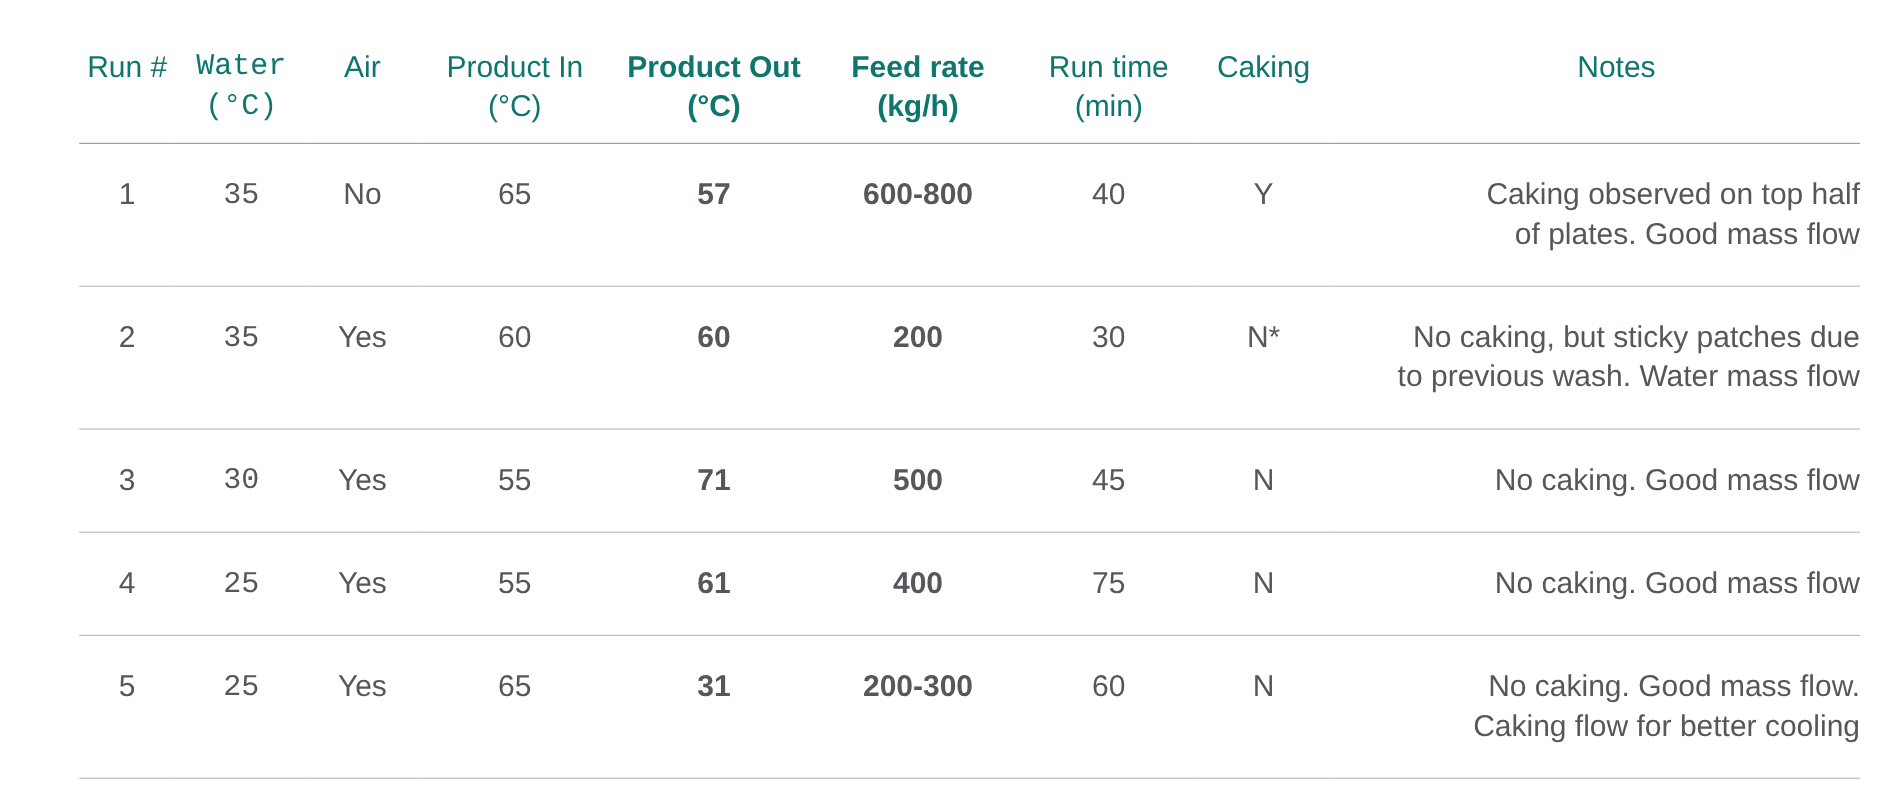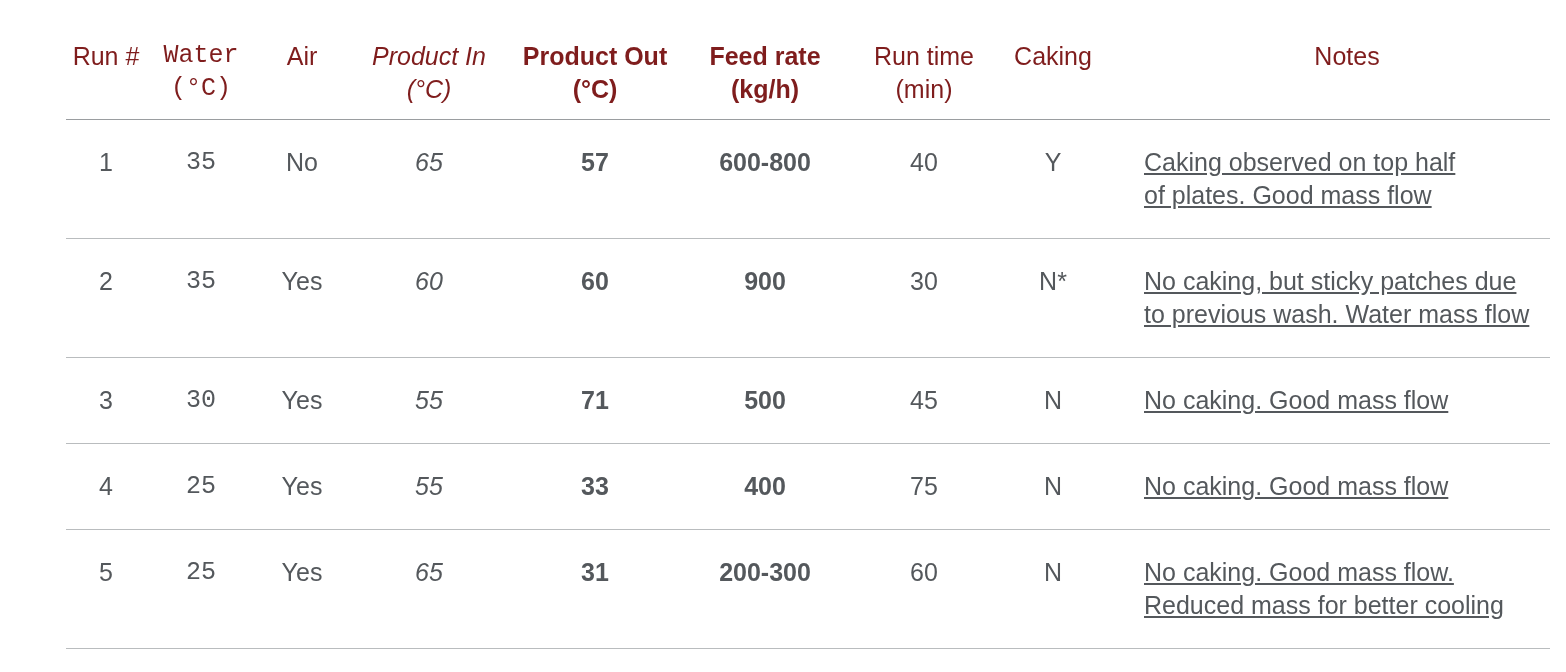--- a/index.html
+++ b/index.html
@@ -22,21 +22,21 @@
     padding: 40px 50px 0 66px;
   }
   table.data-table {
     border-collapse: collapse;
     width: 1448px;
     table-layout: fixed;
   }
   table.data-table th {
     font-weight: 400;
     font-size: 25px;
-    color: #7f1d1d;
+    color: #0f766e;
     text-align: center;
     vertical-align: top;
     padding: 0 0 14px 0;
     line-height: 1.30;
   }
   table.data-table th.col-run,
   table.data-table td.col-run {
     width: 80px;
     text-align: center;
   }
@@ -45,21 +45,20 @@
     width: 110px;
     font-family: Liberation Mono, monospace;
   }
   table.data-table th.col-air,
   table.data-table td.col-air {
     width: 92px;
   }
   table.data-table th.col-pin,
   table.data-table td.col-pin {
     width: 162px;
-    font-style: italic;
   }
   table.data-table th.col-pout,
   table.data-table td.col-pout {
     width: 170px;
     font-weight: bold;
   }
   table.data-table th.col-feed,
   table.data-table td.col-feed {
     width: 170px;
     font-weight: bold;
@@ -83,23 +82,22 @@
     font-weight: 400;
     color: #54585c;
     text-align: center;
     vertical-align: top;
     padding: 26px 0 26px 0;
     line-height: 1.32;
     white-space: nowrap;
   }
   table.data-table td.col-notes {
     white-space: normal;
-    text-align: left;
+    text-align: right;
     padding-left: 36px;
-    text-decoration: underline;
   }
   table.data-table thead tr {
     border-bottom: 1px solid #9a9da0;
   }
   table.data-table tbody tr {
     border-bottom: 1px solid #b9bcbe;
   }
   table.data-table tbody tr:last-child {
     border-bottom: 1px solid #b9bcbe;
   }
@@ -178,21 +176,21 @@
           <span class="note-line">Caking observed on top half</span>
           <span class="note-line">of plates. Good mass flow</span>
         </td>
       </tr>
       <tr>
         <td class="col-run">2</td>
         <td class="col-water">35</td>
         <td class="col-air">Yes</td>
         <td class="col-pin">60</td>
         <td class="col-pout">60</td>
-        <td class="col-feed">900</td>
+        <td class="col-feed">200</td>
         <td class="col-time">30</td>
         <td class="col-caking">N*</td>
         <td class="col-notes">
           <span class="note-line">No caking, but sticky patches due</span>
           <span class="note-line">to previous wash. Water mass flow</span>
         </td>
       </tr>
       <tr>
         <td class="col-run">3</td>
         <td class="col-water">30</td>
@@ -204,40 +202,40 @@
         <td class="col-caking">N</td>
         <td class="col-notes">
           <span class="note-line">No caking. Good mass flow</span>
         </td>
       </tr>
       <tr>
         <td class="col-run">4</td>
         <td class="col-water">25</td>
         <td class="col-air">Yes</td>
         <td class="col-pin">55</td>
-        <td class="col-pout">33</td>
+        <td class="col-pout">61</td>
         <td class="col-feed">400</td>
         <td class="col-time">75</td>
         <td class="col-caking">N</td>
         <td class="col-notes">
           <span class="note-line">No caking. Good mass flow</span>
         </td>
       </tr>
       <tr>
         <td class="col-run">5</td>
         <td class="col-water">25</td>
         <td class="col-air">Yes</td>
         <td class="col-pin">65</td>
         <td class="col-pout">31</td>
         <td class="col-feed">200-300</td>
         <td class="col-time">60</td>
         <td class="col-caking">N</td>
         <td class="col-notes">
           <span class="note-line">No caking. Good mass flow.</span>
-          <span class="note-line">Reduced mass for better cooling</span>
+          <span class="note-line">Caking flow for better cooling</span>
         </td>
       </tr>
     </tbody>
   </table>
 
   <div class="footnote">The average values show steady-state conditions with a run time per test of 45 minutes.</div>
 
 </div>
 
 </body></html>

